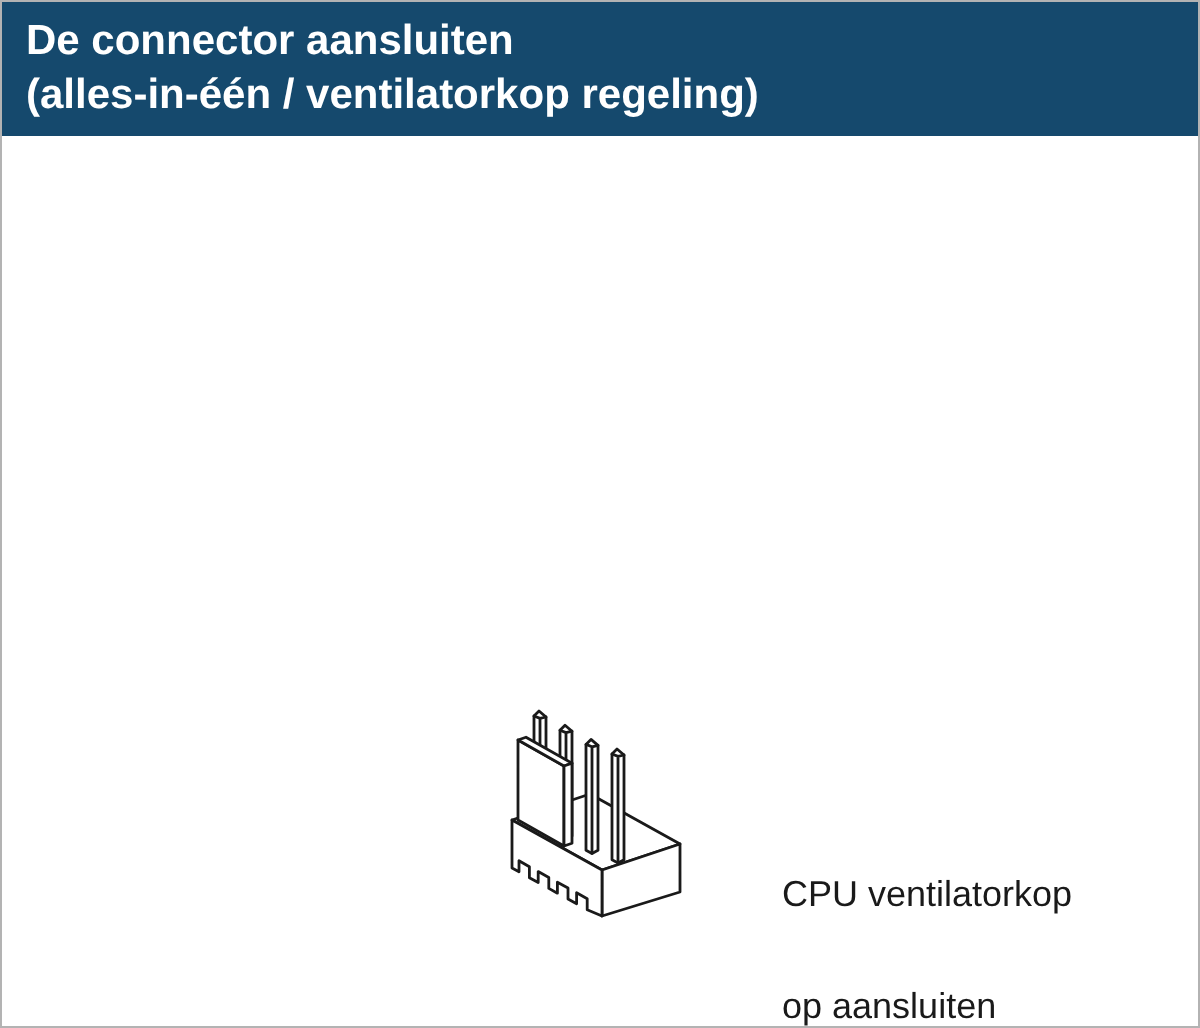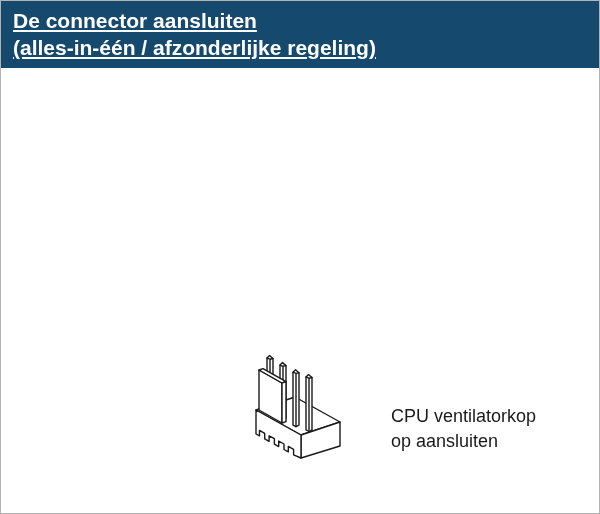--- a/index.html
+++ b/index.html
@@ -30,21 +30,20 @@
     background: var(--header-bg);
     color: var(--header-text);
     padding: 7px 13px 0 13px;
   }
   .header-bar .title-line {
     display: block;
     font-size: 21px;
     line-height: 27px;
     font-weight: 700;
     white-space: nowrap;
-    text-decoration: underline;
   }
 
   .figure {
     position: absolute;
     left: 0; top: 0;
     width: 100%; height: 100%;
   }
   .connector-svg {
     position: absolute;
     left: 245px;
@@ -62,30 +61,30 @@
   .connector-svg .edge { fill: none; }
 
   .figure-caption {
     position: absolute;
     left: 390px;
     top: 403px;
     color: var(--body-text);
     font-size: 18px;
     line-height: 25px;
   }
-  .figure-caption .caption-line { display: block; white-space: nowrap; }
+  .figure-caption .caption-line { display: block; white-space: nowrap; margin-top: 31px; }
 </style>
 </head>
 <body>
 
 <div class="page">
 
   <div class="header-bar">
     <span class="title-line">De connector aansluiten</span>
-    <span class="title-line">(alles-in-één / afzonderlijke regeling)</span>
+    <span class="title-line">(alles-in-één / ventilatorkop regeling)</span>
   </div>
 
   <div class="figure">
 
     <svg class="connector-svg" viewBox="0 0 100 115" xmlns="http://www.w3.org/2000/svg" aria-hidden="true">
 
       <path class="face" d="M10,59 L55,84 L94,71 L49,46 Z"></path>
 
       <path class="face" d="M55,84 L94,71 L94,95 L55,107 Z"></path>
 

